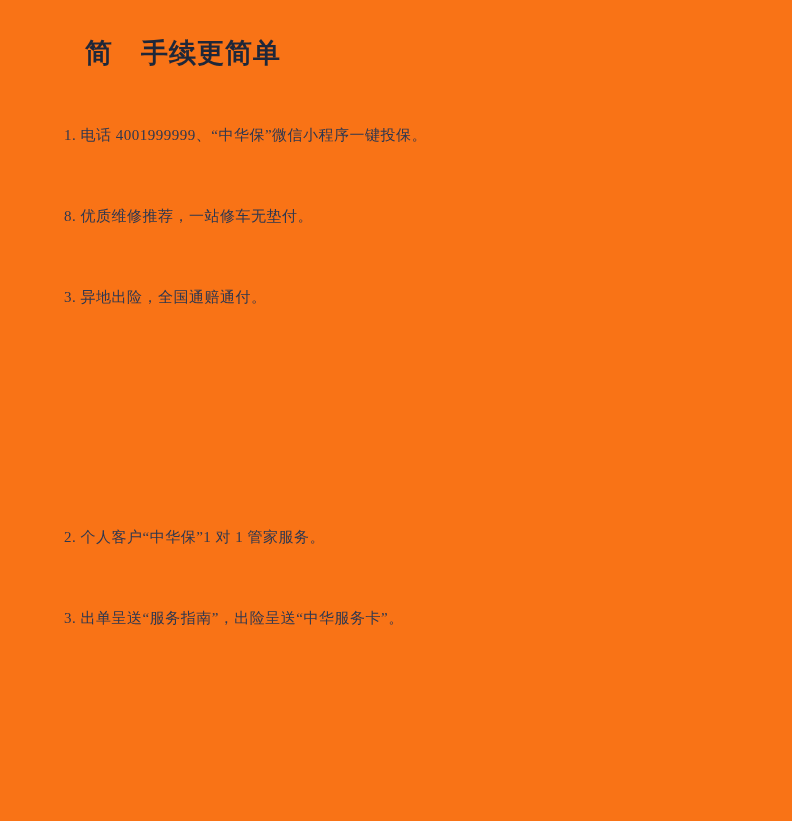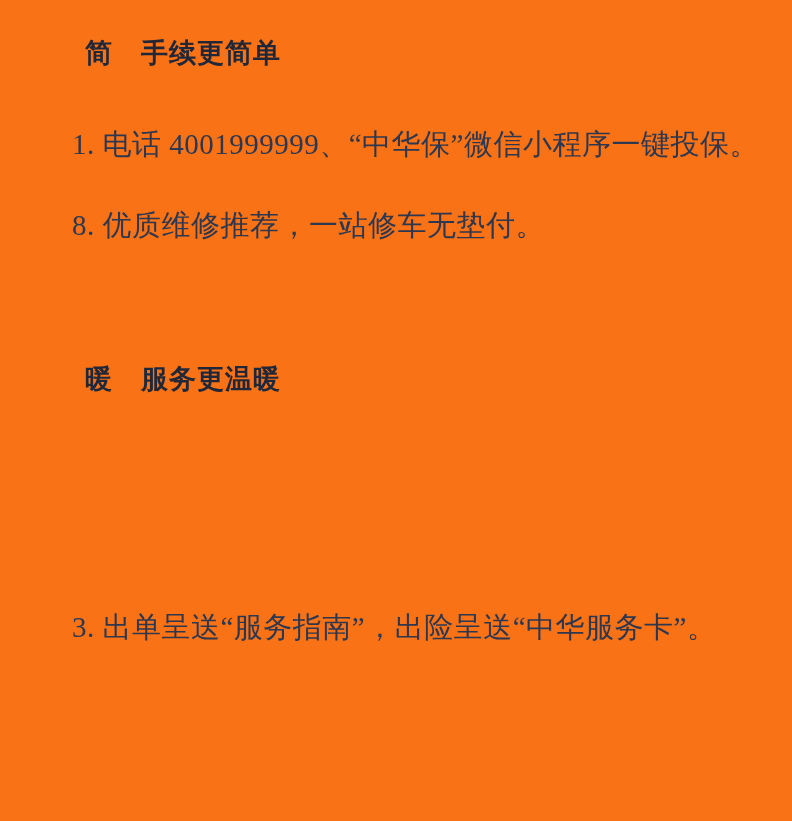--- a/index.html
+++ b/index.html
@@ -21,43 +21,44 @@
     margin: 0;
     font-size: 27px;
     font-weight: bold;
     color: #1f2739;
     letter-spacing: 1px;
     line-height: 1.2;
     white-space: pre;
   }
   .item {
     position: absolute;
-    left: 72px;
+    left: 64px;
     margin: 0;
-    font-size: 29px;
+    font-size: 15px;
     font-weight: normal;
     color: #2d3750;
     letter-spacing: 0.5px;
     line-height: 1.25;
     white-space: pre;
   }
 </style>
 </head>
 <body>
 
 <div class="page">
 
   <h2 class="heading" style="top: 37px;">简　手续更简单</h2>
 
   <p class="item" style="top: 126px;">1. 电话 4001999999、“中华保”微信小程序一键投保。</p>
 
   <p class="item" style="top: 207px;">8. 优质维修推荐，一站修车无垫付。</p>
 
-
-  <h2 class="heading" style="top: 363px;">暖　服务更温暖</h2>
+  <p class="item" style="top: 288px;">3. 异地出险，全国通赔通付。</p>
 
 
+
+  <p class="item" style="top: 528px;">2. 个人客户“中华保”1 对 1 管家服务。</p>
 
   <p class="item" style="top: 609px;">3. 出单呈送“服务指南”，出险呈送“中华服务卡”。</p>
 
 
 
 </div>
 
 </body></html>

